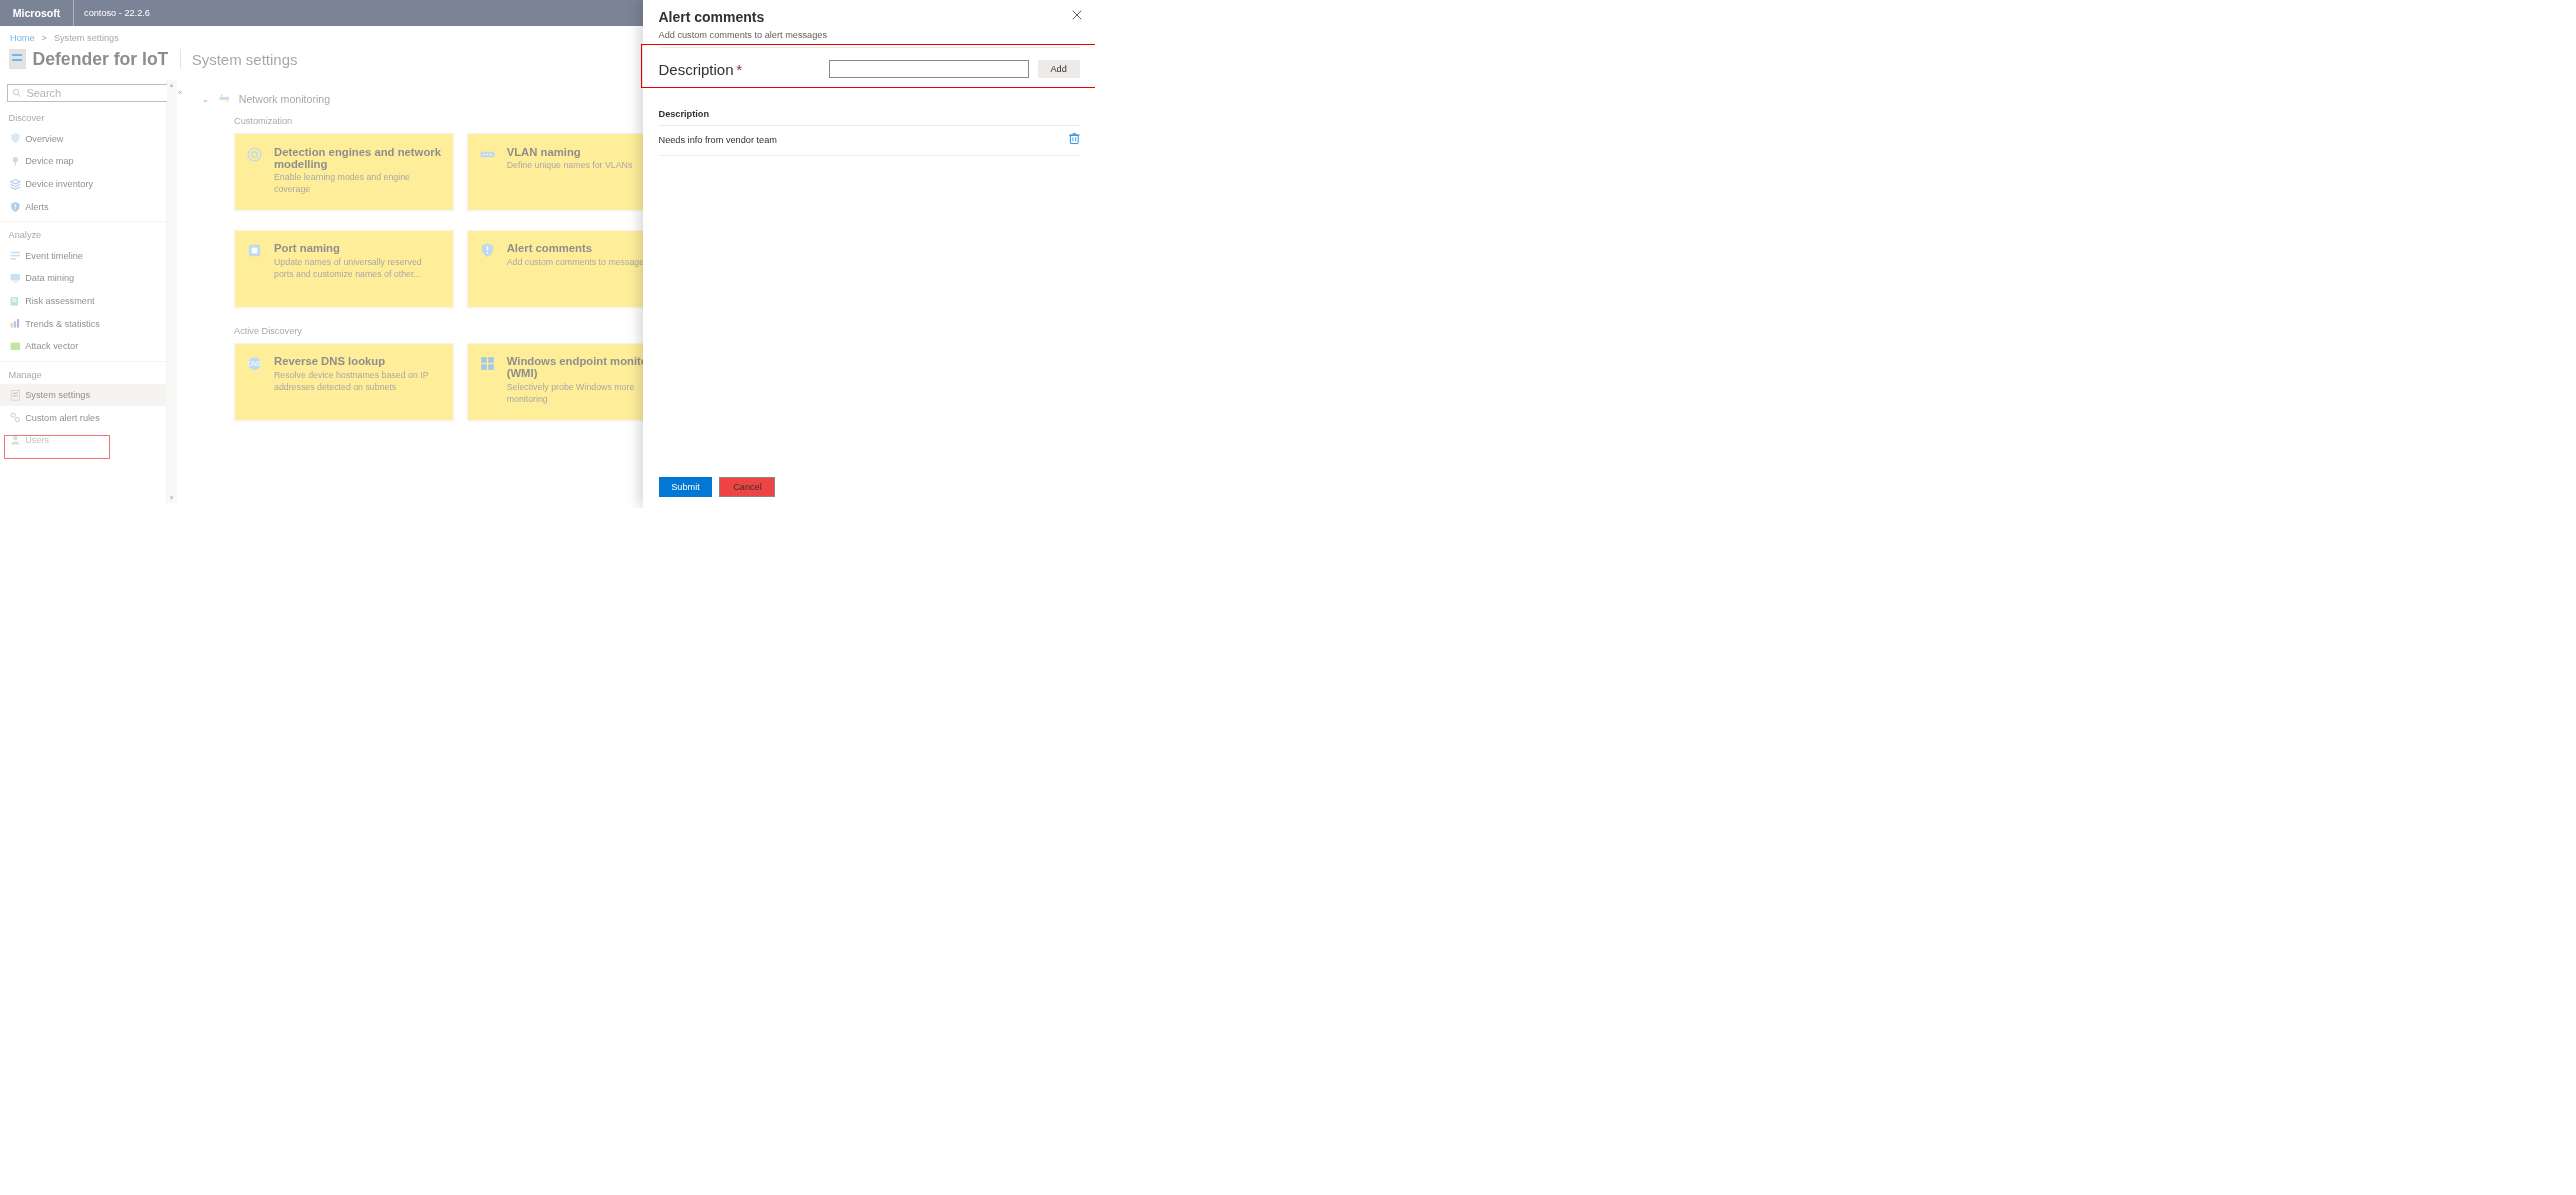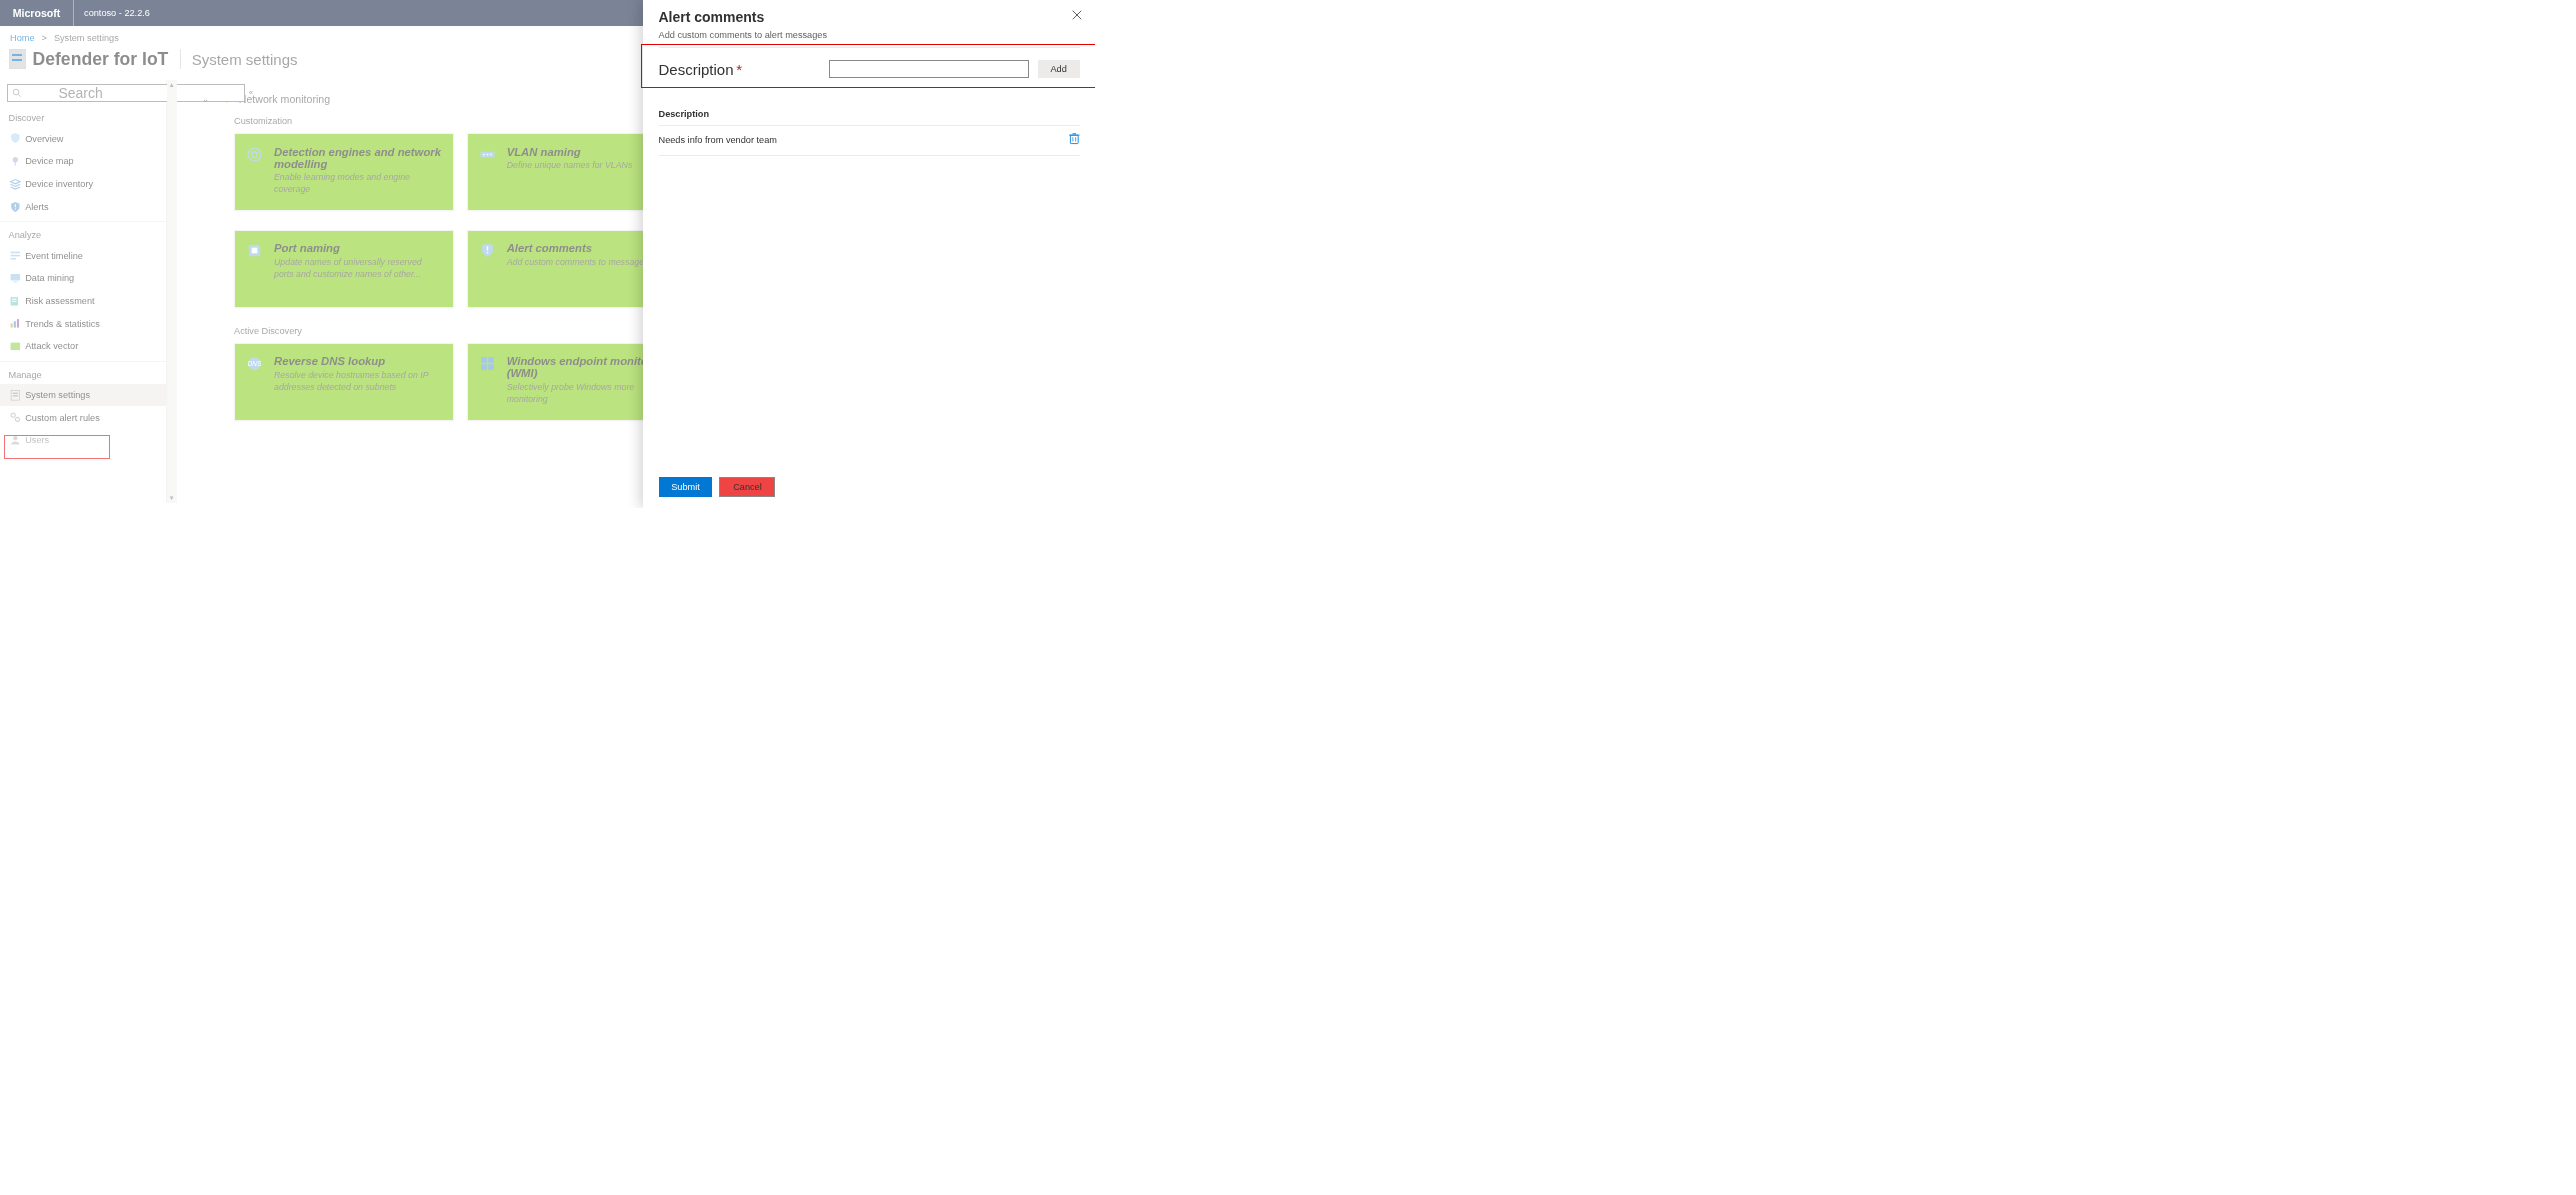--- a/index.html
+++ b/index.html
@@ -16,38 +16,38 @@
   .page-head .clip-icon::before{content:"";position:absolute;left:2.8px;top:4.2px;width:10px;height:2.1px;background:#0078d4;}
   .page-head .clip-icon::after{content:"";position:absolute;left:2.8px;top:8.5px;width:10px;height:2.1px;background:#0078d4;}
   .page-head h1{ font-weight:600; font-size:17.6px; color:#323130;}
   .page-head .divider{ width:0.7px; height:20px; background:#d2d0ce; margin:0 11.3px;}
   .page-head .sub{ font-size:15px; color:#605e5c; font-weight:400;}
   .body-row{ display:flex; height:calc(100% - 85px);}
   .sidebar{ width:167px; border-right:0.7px solid #edebe9; padding:4.2px 0 0 0; position:relative;}
   .search-wrap{ display:flex; align-items:center; padding:0 7px 5.6px;}
   .search-box{ flex:1; display:flex; align-items:center; border:0.7px solid #8a8886; height:18.3px; padding:0 4.2px; background:#fff;}
   .search-box svg{width:10px;height:10px;margin-right:4.2px;}
-  .search-box input{ border:none; outline:none; flex:1; font-size:14px; color:#605e5c;margin-left:32px;}
+  .search-box input{ border:none; outline:none; flex:1; font-size:11px; color:#605e5c;}
   .collapse-car{ margin-left:4.2px; color:#605e5c; font-size:7.8px; cursor:pointer;}
   .nav-section-label{ font-size:9.2px; color:#605e5c; padding:5.6px 8.5px 4.2px;}
   .nav-item{ display:flex; align-items:center; gap:4px; padding:5px 8.5px; font-size:9.2px; color:#323130; cursor:pointer;}
   .nav-item .ic{ width:12.7px; height:12.7px; display:flex; align-items:center; justify-content:center;}
   .nav-item.active{ background:#edebe9;}
   .nav-divider{ height:0.7px; background:#edebe9; margin:2.8px 0;}
   .red-box{ position:absolute; border:1.4px solid #e60000; pointer-events:none;}
   .scroll-gutter{ width:10px; background:#f3f2f1; position:relative;}
   .scroll-gutter .up,.scroll-gutter .down{position:absolute;left:1.4px;font-size:6.3px;color:#8a8886;}
   .scroll-gutter .up{top:1.4px;} .scroll-gutter .down{bottom:1.4px;}
   .main{ flex:1; padding:12.7px 17px 0 25px; overflow:hidden;}
   .section-head{ display:flex; align-items:center; gap:8.5px; color:#605e5c; font-size:10.6px; margin-bottom:11.3px;}
   .section-head .chev{ transform:rotate(0); font-size:8.5px;}
   .section-head .net-ic{ width:12.7px;height:12.7px; display:inline-block;}
   .group-label{ font-size:9.2px; color:#605e5c; margin:2.8px 0 7px 32px;}
   .cards{ display:flex; gap:12.7px; margin-left:32px; margin-bottom:18.3px;}
-  .card{ width:220px; min-height:78px; background:#84cc16; border:0.7px solid #edebe9; box-shadow:0 0.7px 2.1px rgba(0,0,0,.08); padding:11.3px 11.3px 10px 39px; position:relative; cursor:pointer;font-style:italic;}
+  .card{ width:220px; min-height:78px; background:#fde047; border:0.7px solid #edebe9; box-shadow:0 0.7px 2.1px rgba(0,0,0,.08); padding:11.3px 11.3px 10px 39px; position:relative; cursor:pointer;}
   .card .cic{ position:absolute; left:11.3px; top:11.3px; width:17px; height:17px;}
   .card h3{ font-size:11.3px; font-weight:600; color:#323130; margin-bottom:2.8px;}
   .card p{ font-size:8.8px; color:#605e5c; line-height:1.35;}
   .overlay-dim{ position:absolute; inset:26px 0 0 0; background:rgba(255,255,255,.45); pointer-events:none;}
   .panel{ position:absolute; top:0; right:0; width:452px; height:100%; background:#fff; box-shadow:-2.8px 0 12.7px rgba(0,0,0,.18); display:flex; flex-direction:column;}
   .panel-head{ padding:8.5px 15.5px 5.6px; }
   .panel-head h2{ font-size:14px; font-weight:600;}
   .panel-head .close{ position:absolute; top:10px; right:12.7px; cursor:pointer; font-size:10.6px; color:#605e5c; background:none; border:none;}
   .panel-sub{ padding:0 15.5px 7px; font-size:9.2px; color:#605e5c;}
   .panel-divider{ height:0.7px; background:#edebe9; margin:0 15.5px;}

